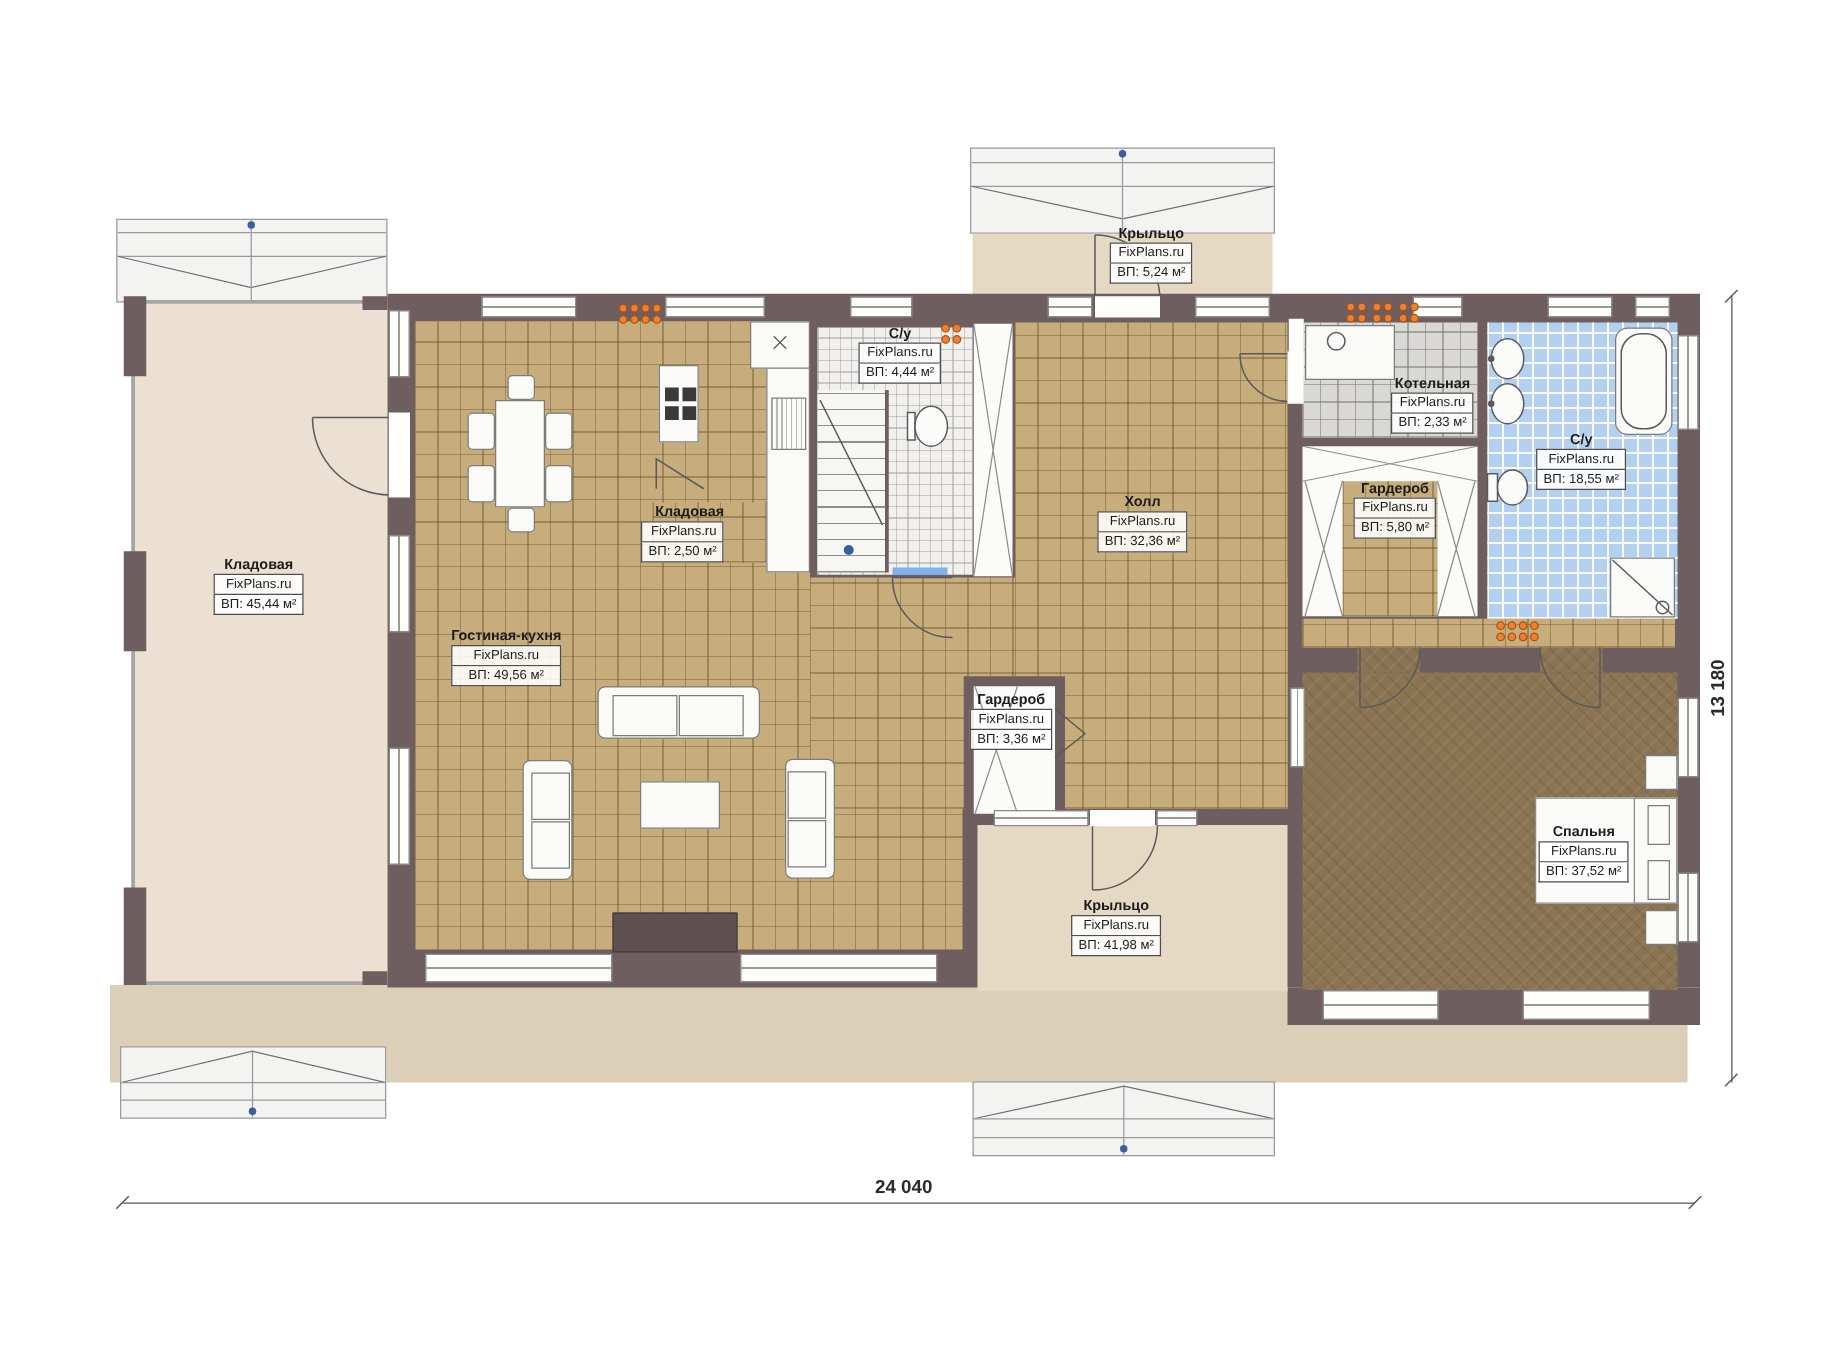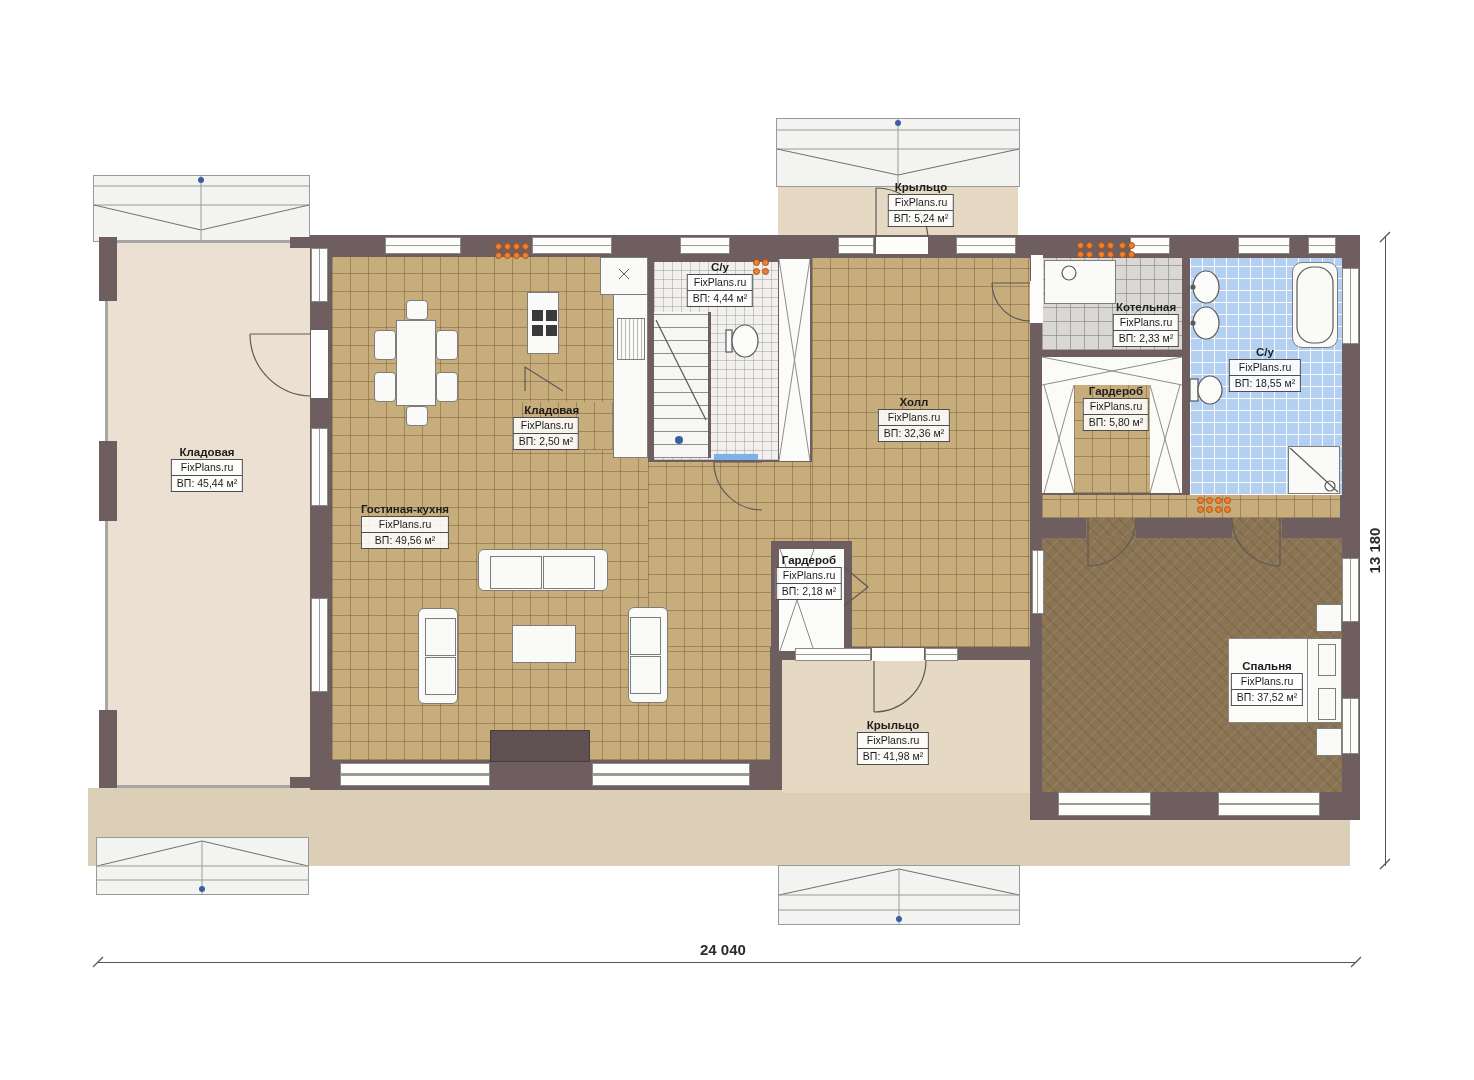--- a/index.html
+++ b/index.html
@@ -387,21 +387,21 @@
     <div class="bx">ВП: 5,80 м²</div>
   </div>
   <div class="abs label" style="left:1265px;top:346px;">
     <div class="nm">С/у</div>
     <div class="bx">FixPlans.ru</div>
     <div class="bx">ВП: 18,55 м²</div>
   </div>
   <div class="abs label" style="left:809px;top:554px;">
     <div class="nm">Гардероб</div>
     <div class="bx">FixPlans.ru</div>
-    <div class="bx">ВП: 2,18 м²</div>
+    <div class="bx">ВП: 3,36 м²</div>
   </div>
   <div class="abs label" style="left:893px;top:719px;">
     <div class="nm">Крыльцо</div>
     <div class="bx">FixPlans.ru</div>
     <div class="bx">ВП: 41,98 м²</div>
   </div>
   <div class="abs label" style="left:1267px;top:660px;">
     <div class="nm">Спальня</div>
     <div class="bx">FixPlans.ru</div>
     <div class="bx">ВП: 37,52 м²</div>

